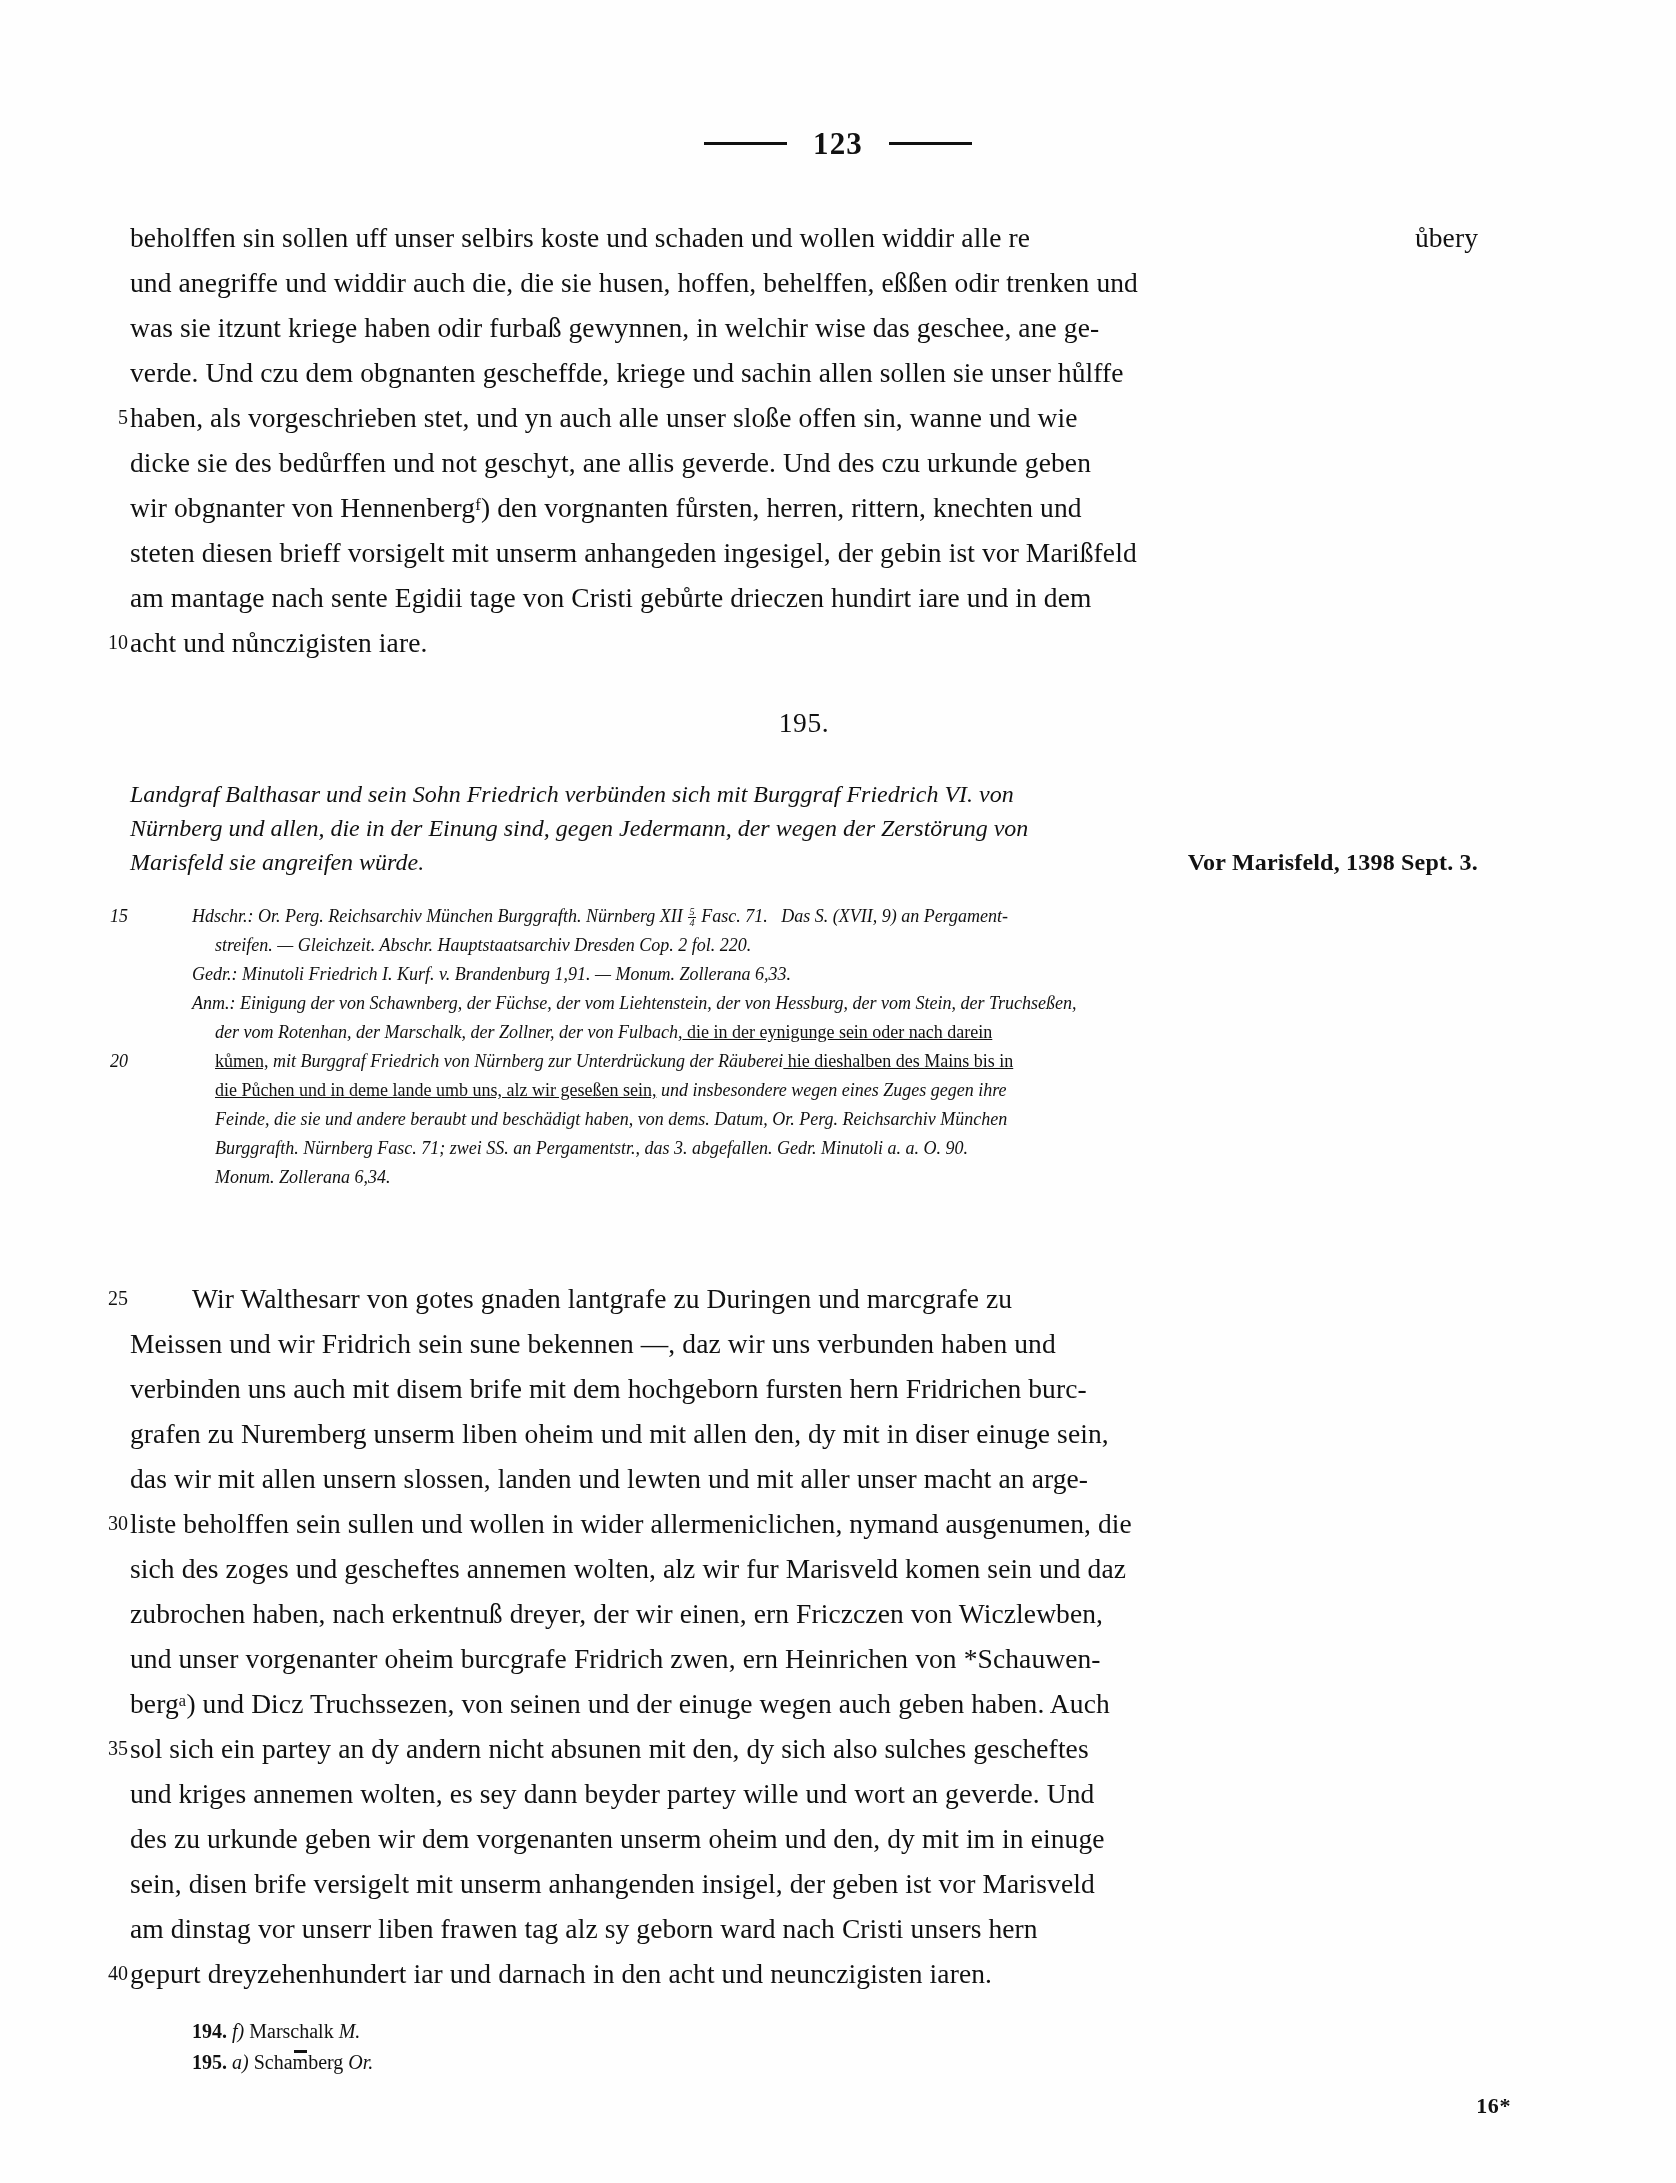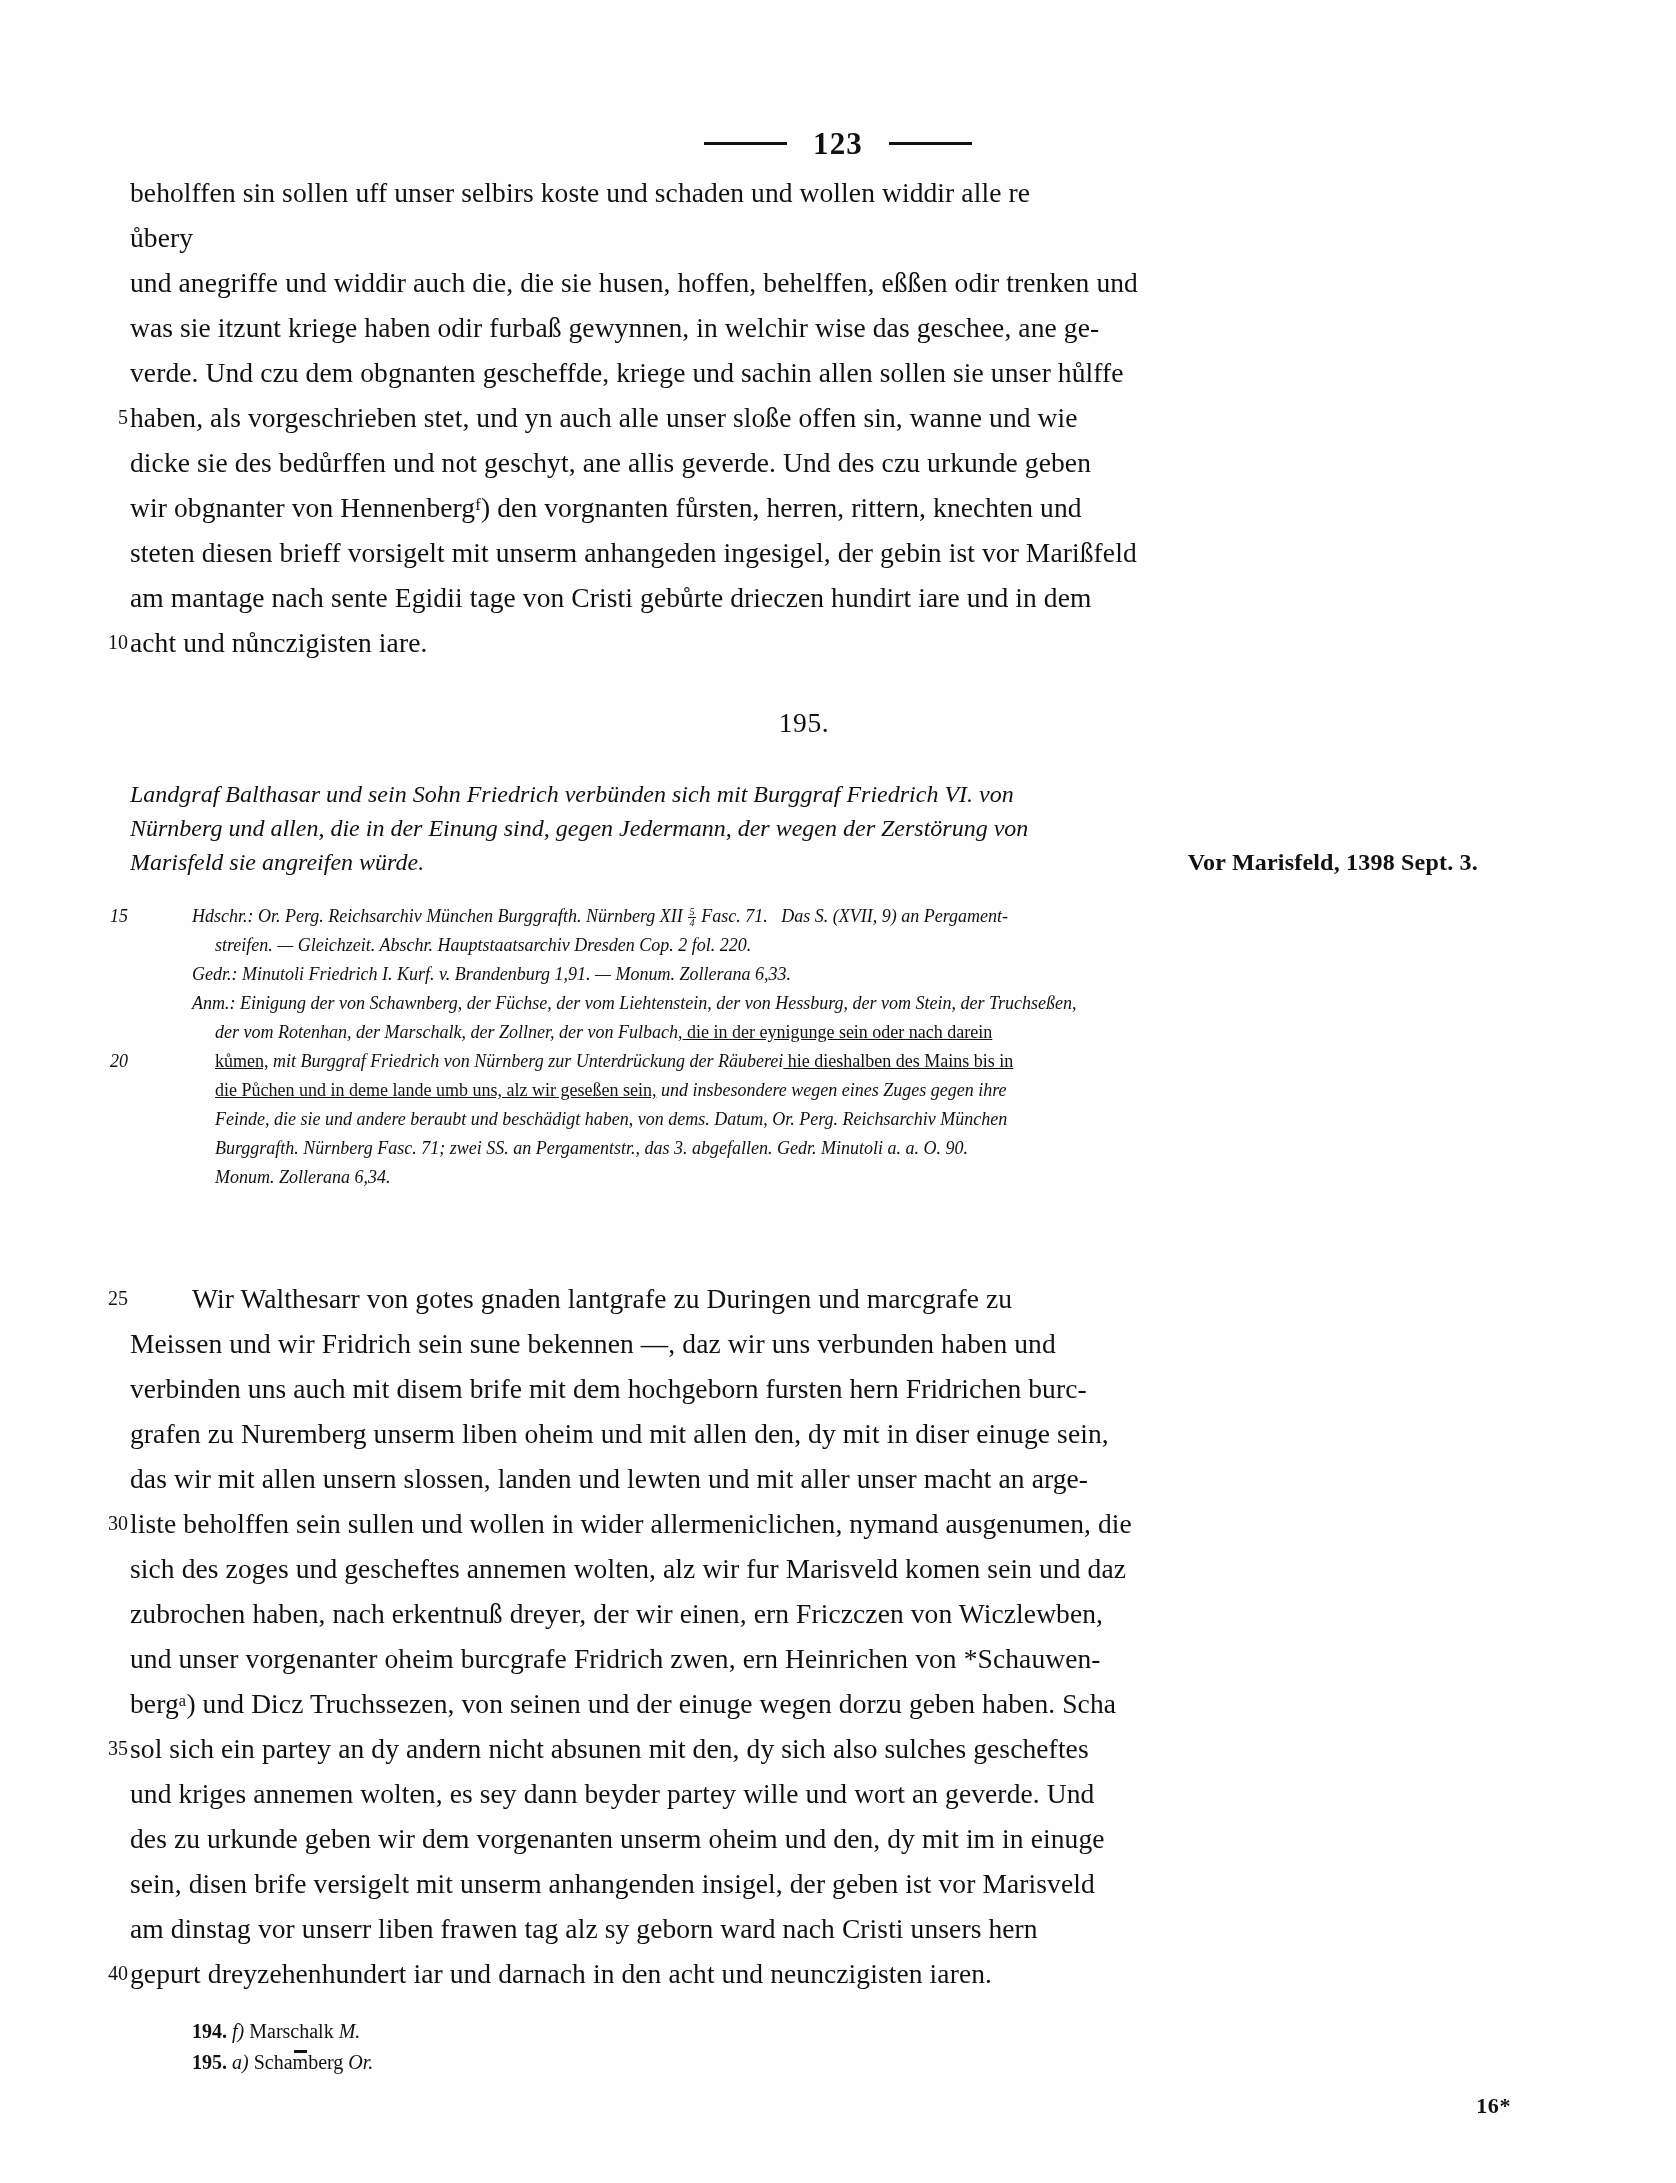--- a/index.html
+++ b/index.html
@@ -69,23 +69,22 @@
   .body-line {
     position: relative;
     font-size: 27.5px;
     line-height: 45px;
     height: 45px;
     white-space: nowrap;
     letter-spacing: 0.1px;
   }
   .body-line.just {
     display: flex;
-    justify-content: flex-end;
+    justify-content: space-between;
     white-space: normal;
-    flex-direction: column;
   }
   .body-line.just > span { white-space: pre; }
 
   .indent-first { padding-left: 62px; }
 
   
   .section-number {
     position: absolute;
     left: 0;
     width: 1348px;
@@ -327,21 +326,21 @@
     <div class="body-line">
       <span>sich des zoges und gescheftes annemen wolten, alz wir fur Marisveld komen sein und daz</span>
     </div>
     <div class="body-line">
       <span>zubrochen haben, nach erkentnuß dreyer, der wir einen, ern Friczczen von Wiczlewben,</span>
     </div>
     <div class="body-line">
       <span>und unser vorgenanter oheim burcgrafe Fridrich zwen, ern Heinrichen von *Schauwen-</span>
     </div>
     <div class="body-line">
-      <span>bergᵃ) und Dicz Truchssezen, von seinen und der einuge wegen dorzu geben haben.  Scha</span>
+      <span>bergᵃ) und Dicz Truchssezen, von seinen und der einuge wegen auch geben haben.  Auch</span>
     </div>
 
     <div class="body-line">
       <span class="linenum">35</span>
       <span>sol sich ein partey an dy andern nicht absunen mit den, dy sich also sulches gescheftes</span>
     </div>
 
     <div class="body-line">
       <span>und kriges annemen wolten, es sey dann beyder partey wille und wort an geverde.  Und</span>
     </div>

